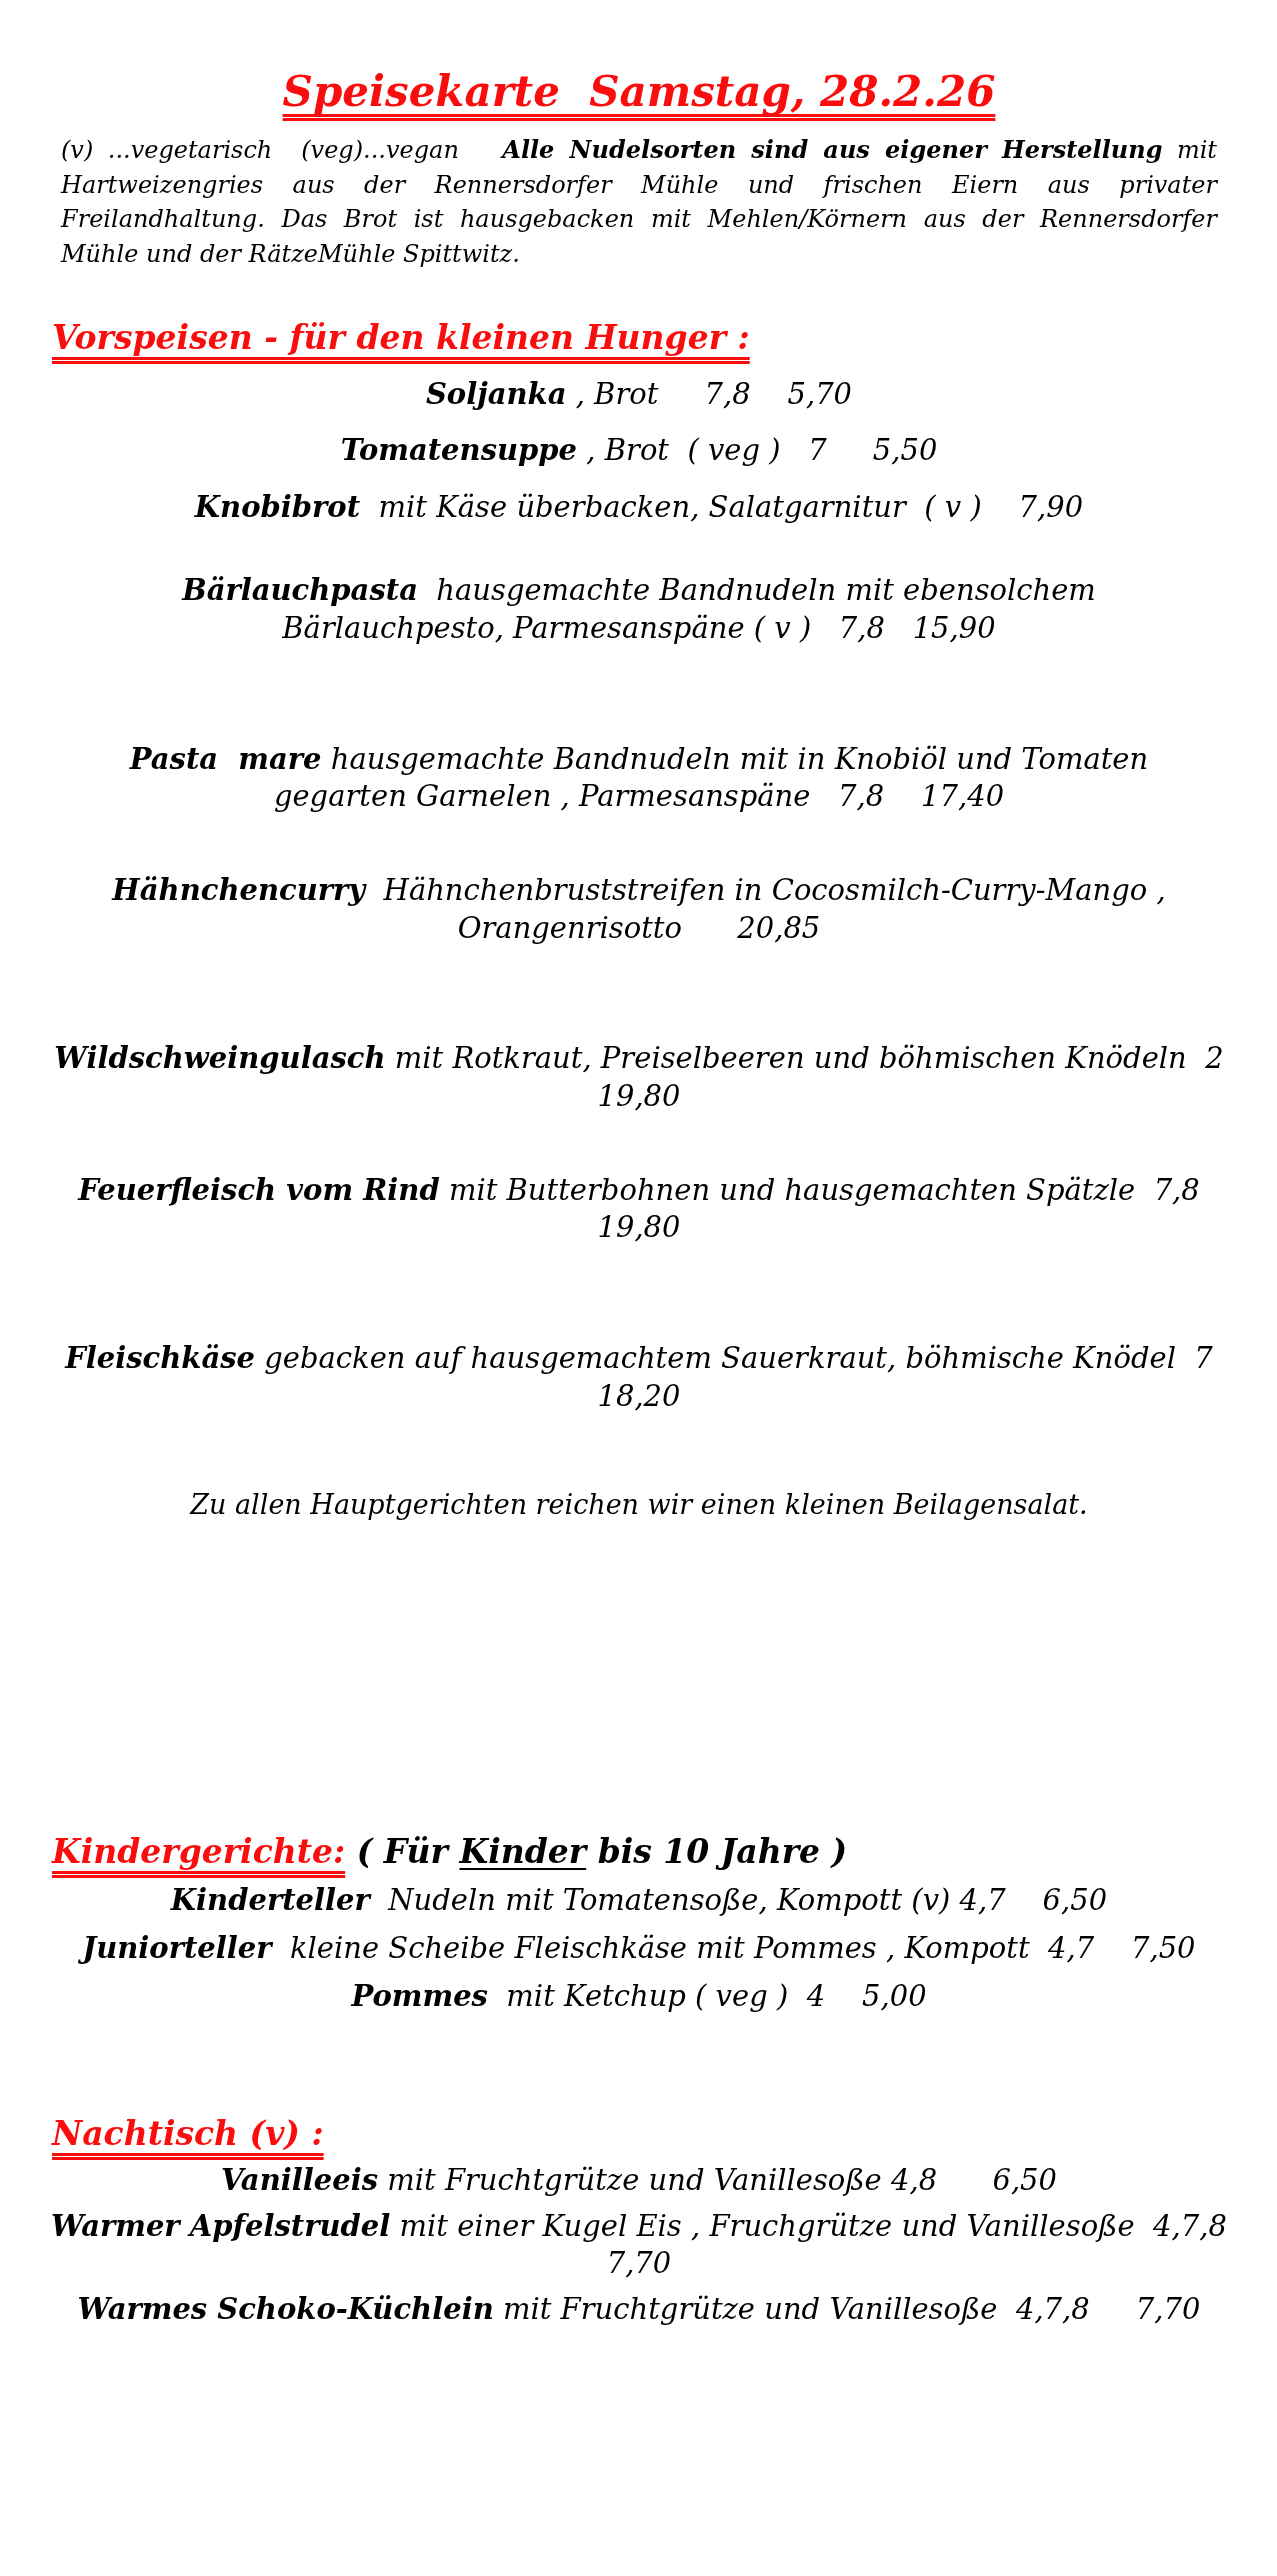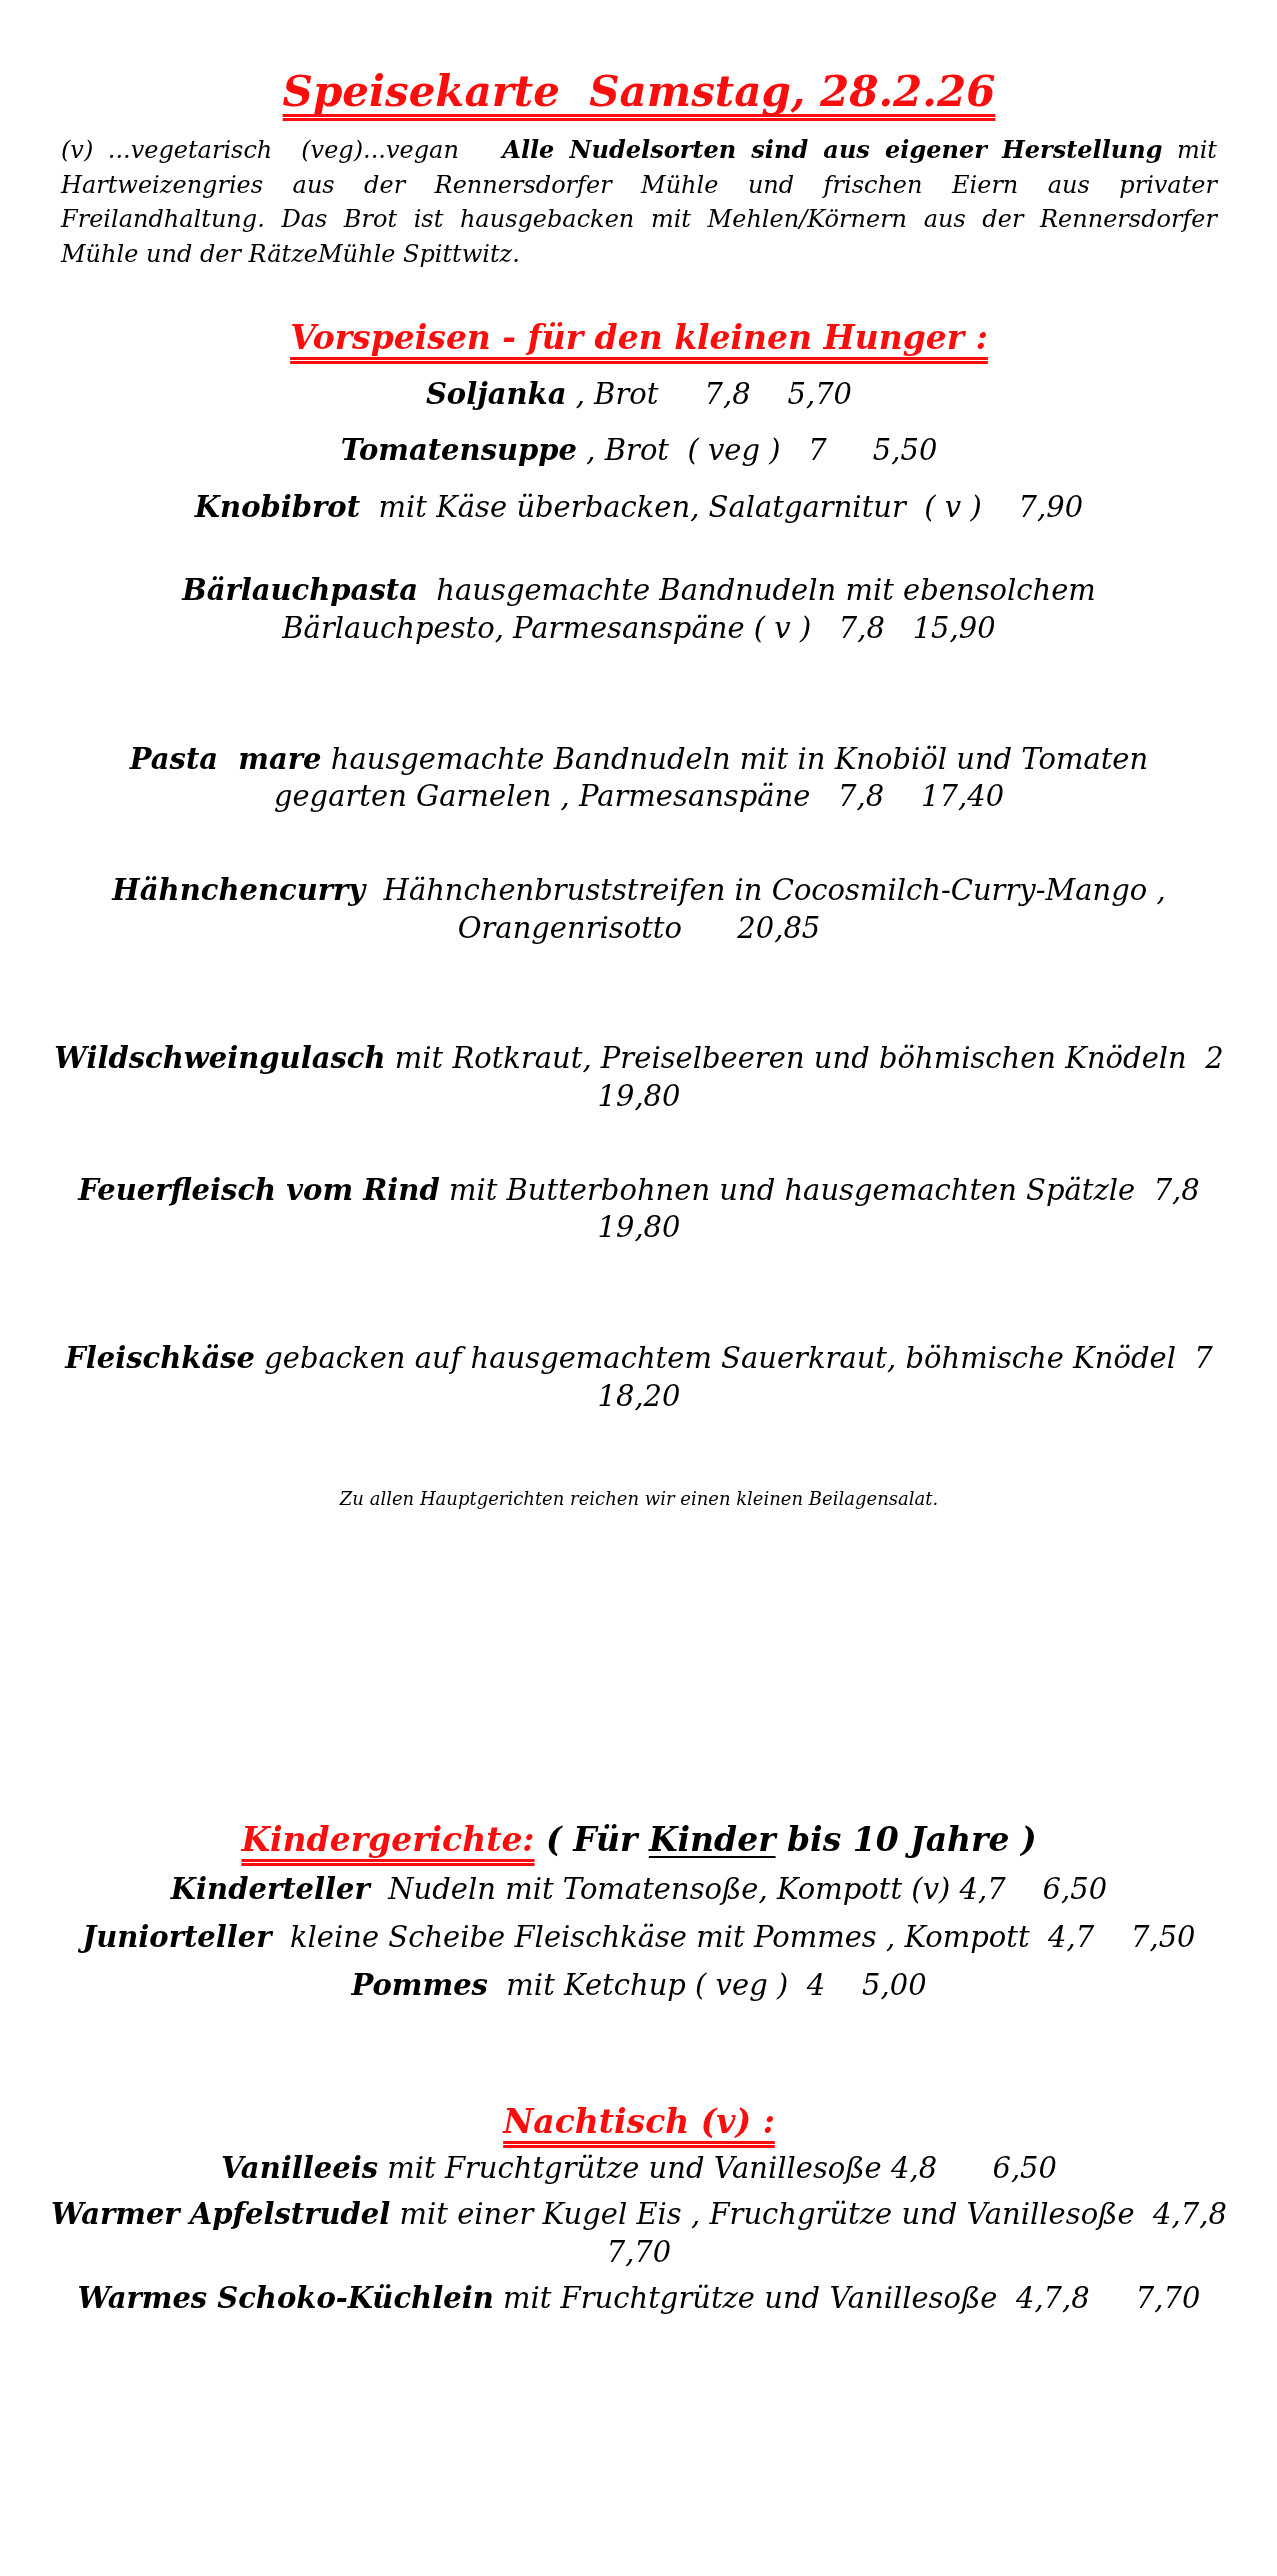--- a/index.html
+++ b/index.html
@@ -38,21 +38,21 @@
     text-decoration-skip-ink:none;
   }
   .intro{
     margin:15.5px 61px 0;
     font-size:24px;
     line-height:1.45;
     text-align:justify;
   }
   .sec-heading{
     margin:46px 52px 0;
-    text-align:center;
+    text-align:left;
     font-size:33px;
     line-height:1.2;
     font-weight:bold;
     color:var(--red);
   }
   .sec-heading .black-part{
     color:var(--ink);
     font-weight:bold;
   }
   .u-single{
@@ -68,21 +68,21 @@
     margin:0 46px;
   }
   .vor-item{margin-top:18.5px;}
   .haupt-item{margin-top:93px;}
   .haupt-item.gap-sm{margin-top:56px;}
   .haupt-first{margin-top:46px;}
   .heading-haupt{margin-top:52px;}
   .note{
     margin-top:72px;
     text-align:center;
-    font-size:18px;
+    font-size:27px;
     line-height:1.3;
   }
   .heading-kinder{margin-top:309px;}
   .kind-item{margin-top:10.3px;}
   .kind-first{margin-top:11.3px;}
   .heading-nacht{margin-top:98px;}
   .nacht-item{margin-top:8.2px;}
 </style>
 </head>
 <body>

